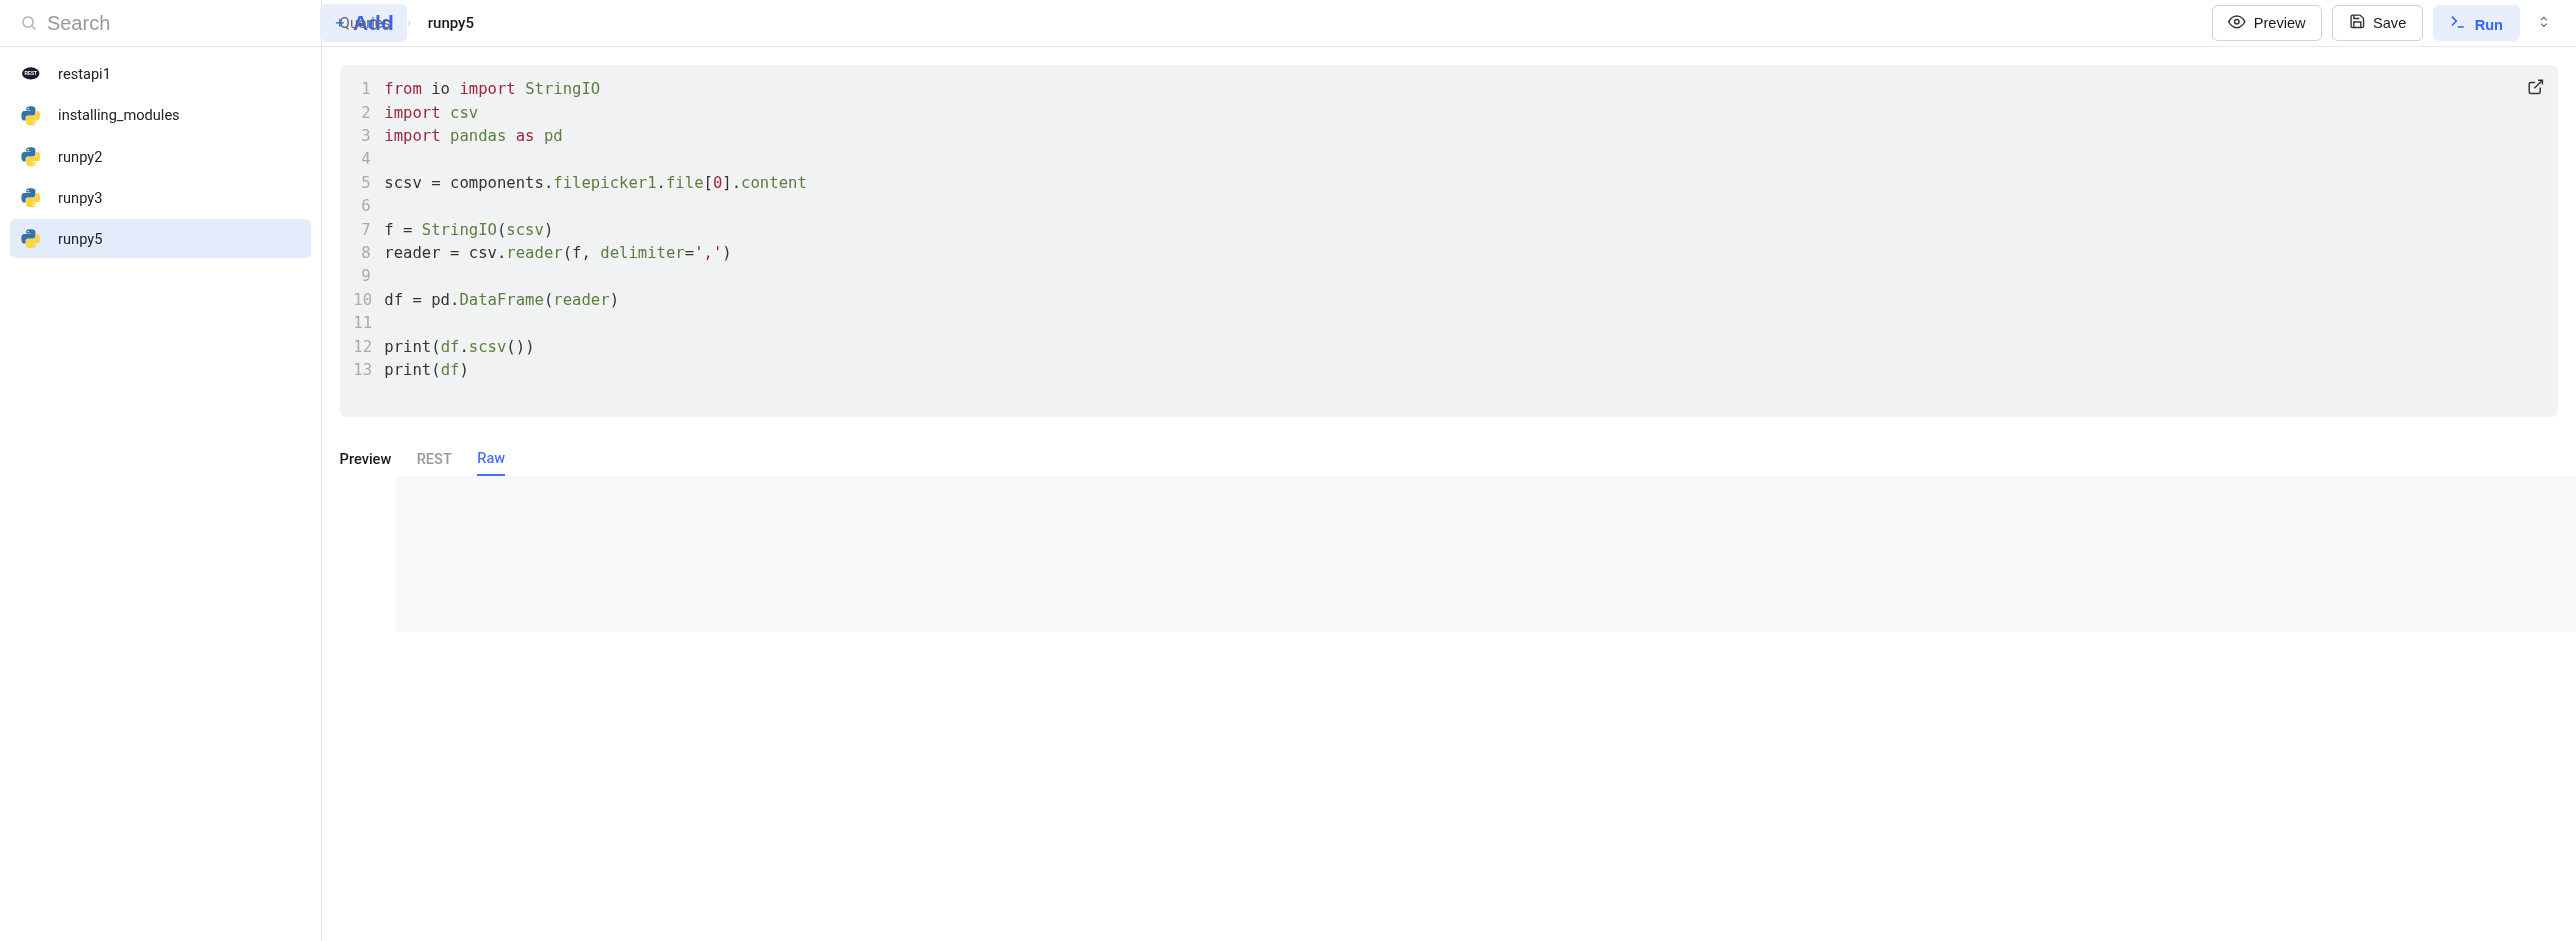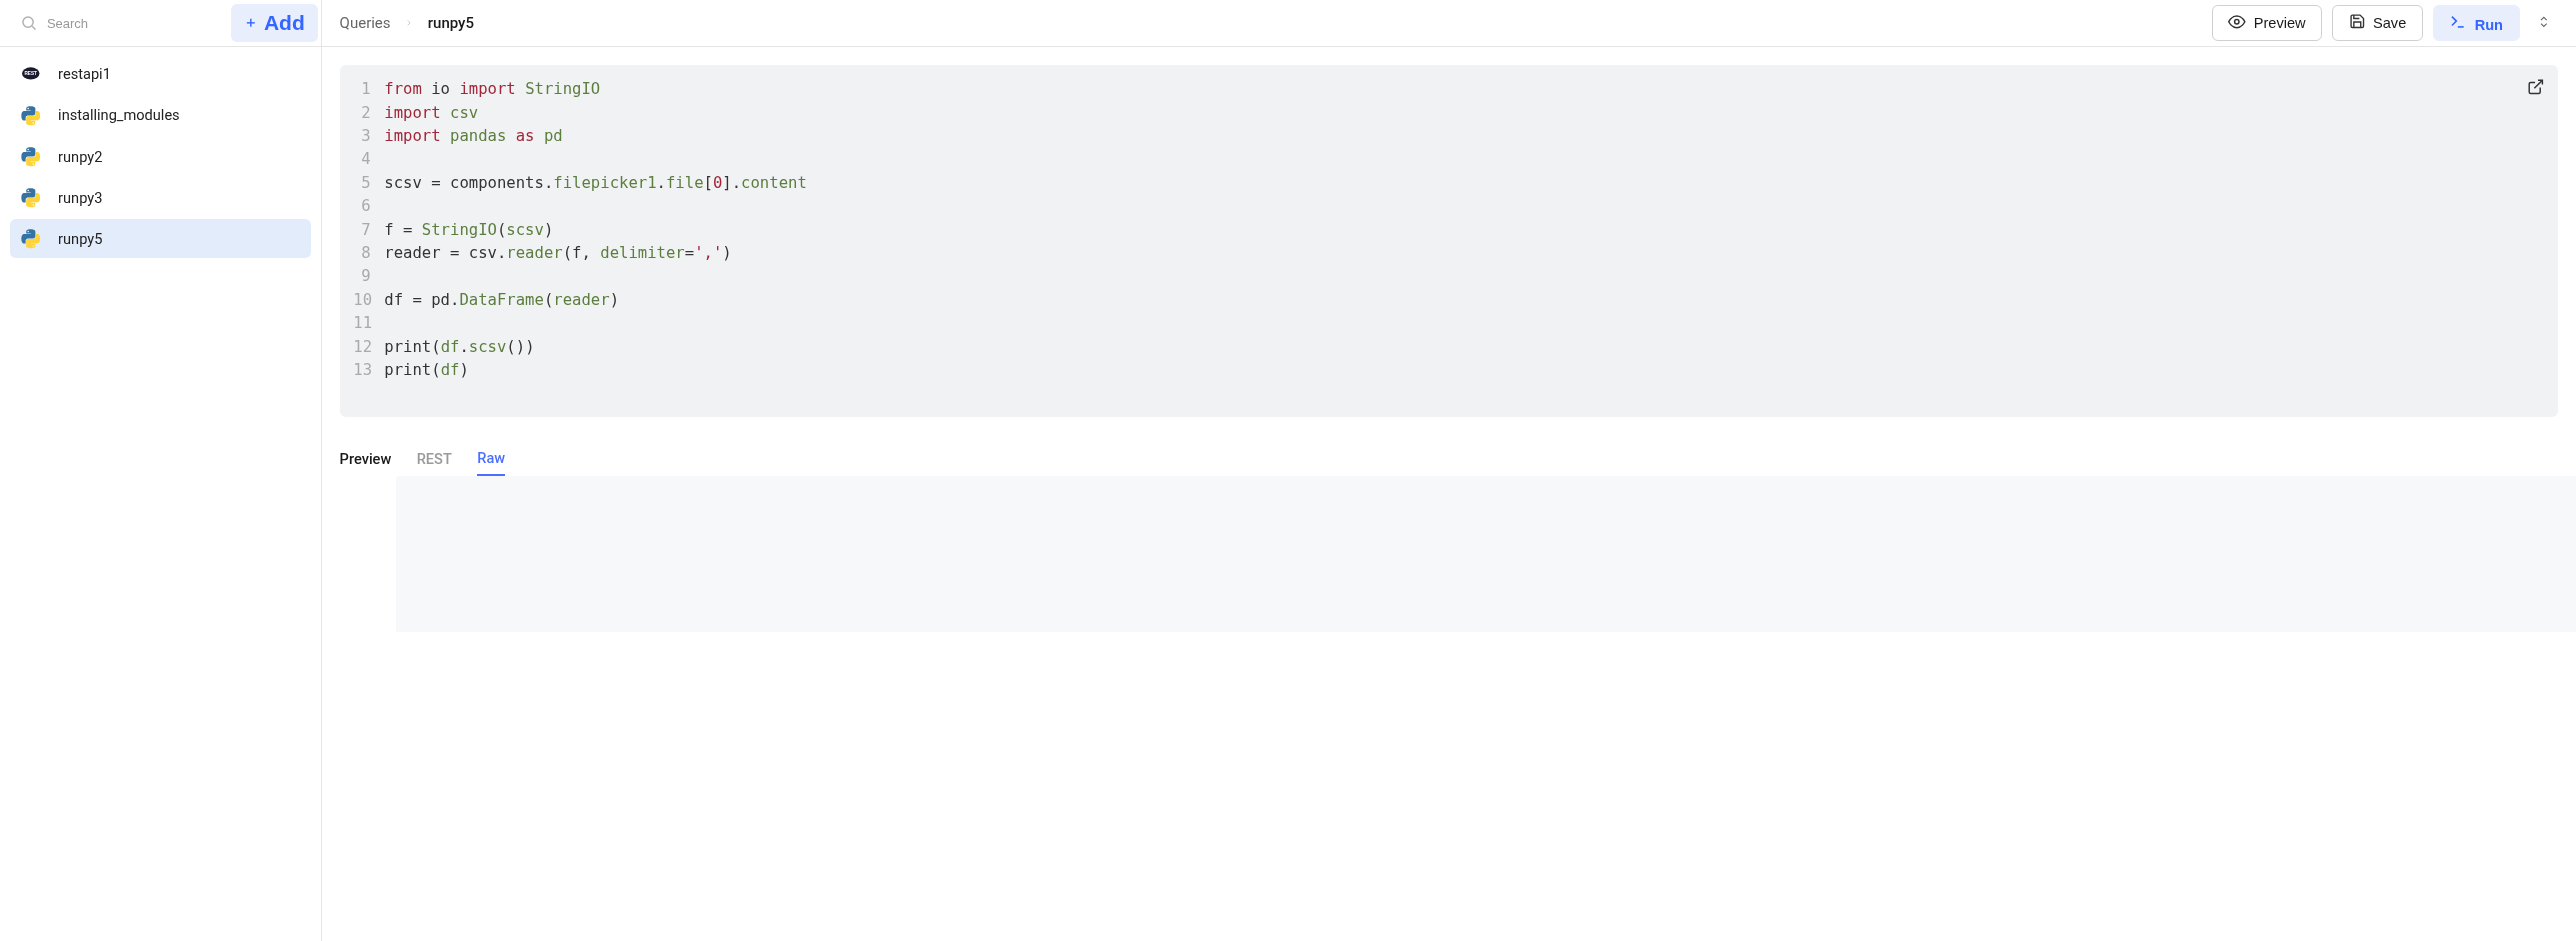--- a/index.html
+++ b/index.html
@@ -4,21 +4,21 @@
   <style>
     * { box-sizing: border-box; margin: 0; padding: 0; }
     body { font-family: -apple-system, BlinkMacSystemFont, "Segoe UI", Roboto, sans-serif; font-size: 13.7px; color: #1a1a1a; background: #fff; }
     
     .app { display: flex; height: 100vh; }
     
     
     .sidebar { width: 322px; border-right: 1px solid #e5e5e5; display: flex; flex-direction: column; }
     .sidebar-header { display: flex; align-items: center; padding: 7.8px 9.8px; border-bottom: 1px solid #e5e5e5; height: 47px; }
     .search-wrap { display: flex; align-items: center; flex: 1; padding: 5.9px 7.8px; color: #888; gap: 7.8px; }
-    .search-input { border: none; outline: none; font-size: 13px; color: #333; background: transparent; flex: 1; }
+    .search-input { border: none; outline: none; font-size: 20px; color: #333; background: transparent; flex: 1; }
     .search-input::placeholder { color: #999; }
     .add-btn { display: inline-flex; align-items: flex-end; gap: 5.9px; padding: 6.8px 13.7px; background: #e8eefc; color: #3366ff; border: none; border-radius: 5.9px; font-size: 21px; font-weight: 600; cursor: pointer; }
     
     .sidebar-list { padding: 7.8px 9.8px; display: flex; flex-direction: column; gap: 2px; }
     .sidebar-item { display: flex; align-items: center; gap: 17px; padding: 8.8px 9.8px; border-radius: 5.9px; cursor: pointer; font-size: 14.6px; color: #222; }
     .sidebar-item.selected { background: #e3ecfb; }
     .item-icon { width: 21.5px; height: 21.5px; display: inline-flex; align-items: center; justify-content: center; flex-shrink: 0; }
     
     
     .main { flex: 1; display: flex; flex-direction: column; overflow: hidden; }

